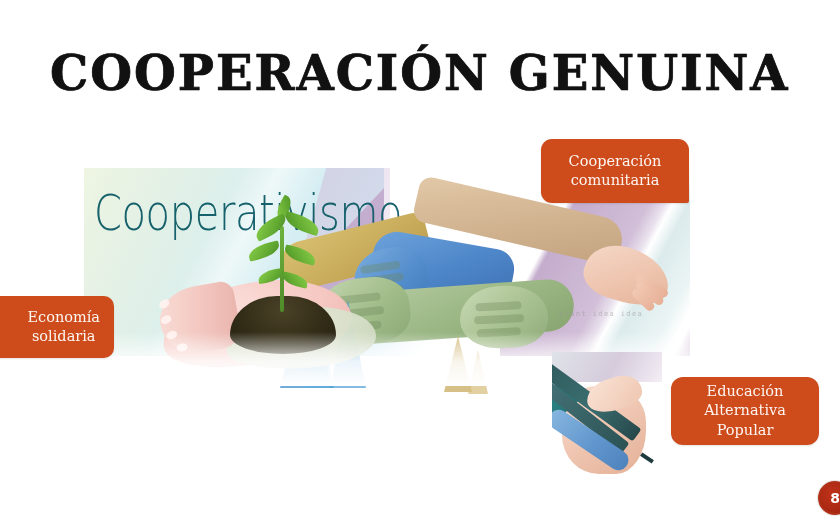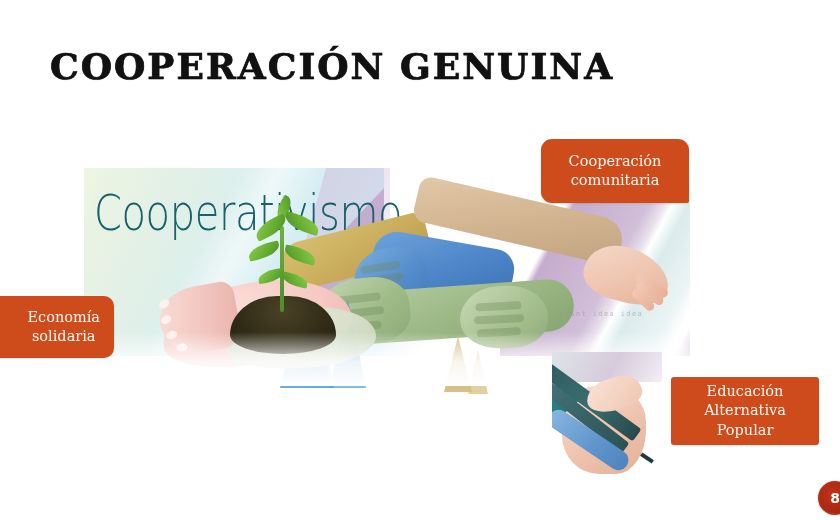--- a/index.html
+++ b/index.html
@@ -19,21 +19,21 @@
     background: #ffffff;
     overflow: hidden;
   }
 
   
   #slide-title {
     position: absolute;
     left: 50px;
     top: 45px;
     font-family: "DejaVu Serif", serif;
-    font-size: 36px;
+    font-size: 48px;
     font-weight: 700;
     letter-spacing: 2.0px;
     color: #111111;
     white-space: nowrap;
     -webkit-text-stroke: 0.7px #111111;
     text-shadow: 0 0 1px rgba(20,20,20,0.55);
   }
 
   
   #collage {
@@ -416,21 +416,21 @@
     padding-right: 14px;
   }
   #callout-cooperacion {
     left: 541px; top: 139px;
     width: 148px; height: 64px;
     border-radius: 11px 11px 2px 11px;
   }
   #callout-educacion {
     left: 671px; top: 377px;
     width: 148px; height: 68px;
-    border-radius: 3px;
+    border-radius: 12px;
   }
 
   
   #corner-badge {
     position: absolute;
     left: 818px; top: 481px;
     width: 34px; height: 34px;
     border-radius: 50%;
     background: radial-gradient(circle at 40% 35%, #c0321a 0%, #a82712 70%, #8f1f0d 100%);
     border: 2px solid #b03018;

